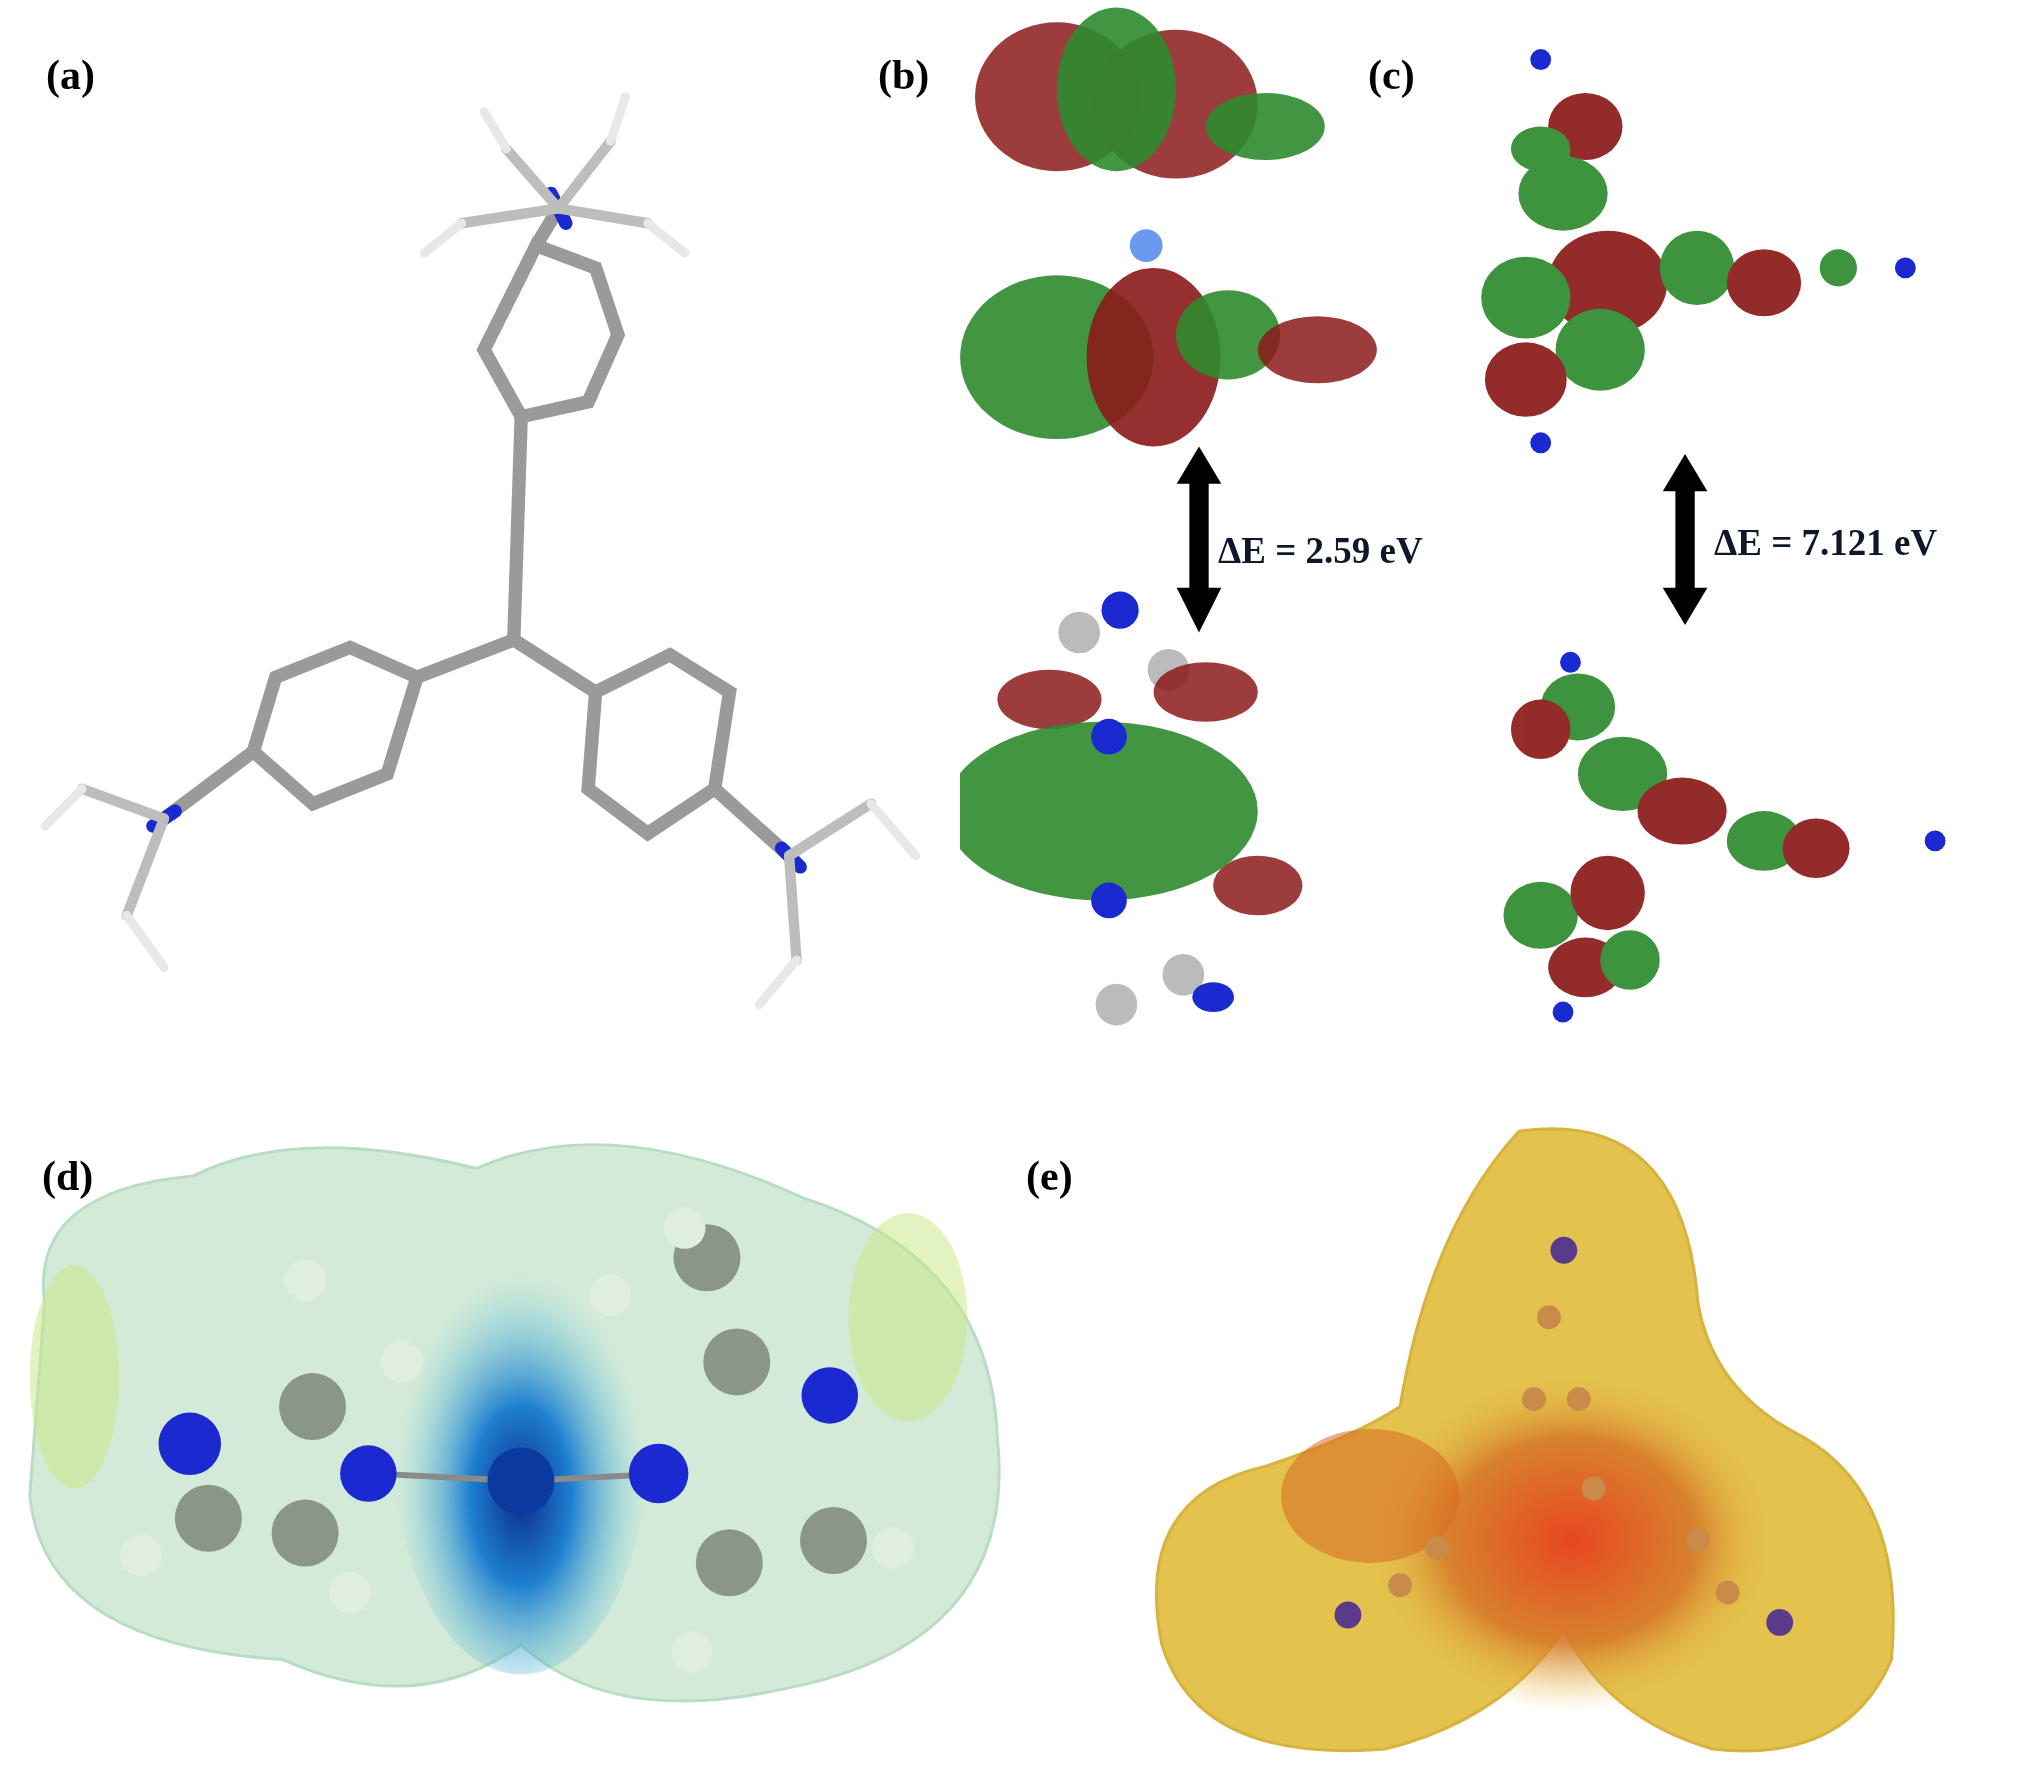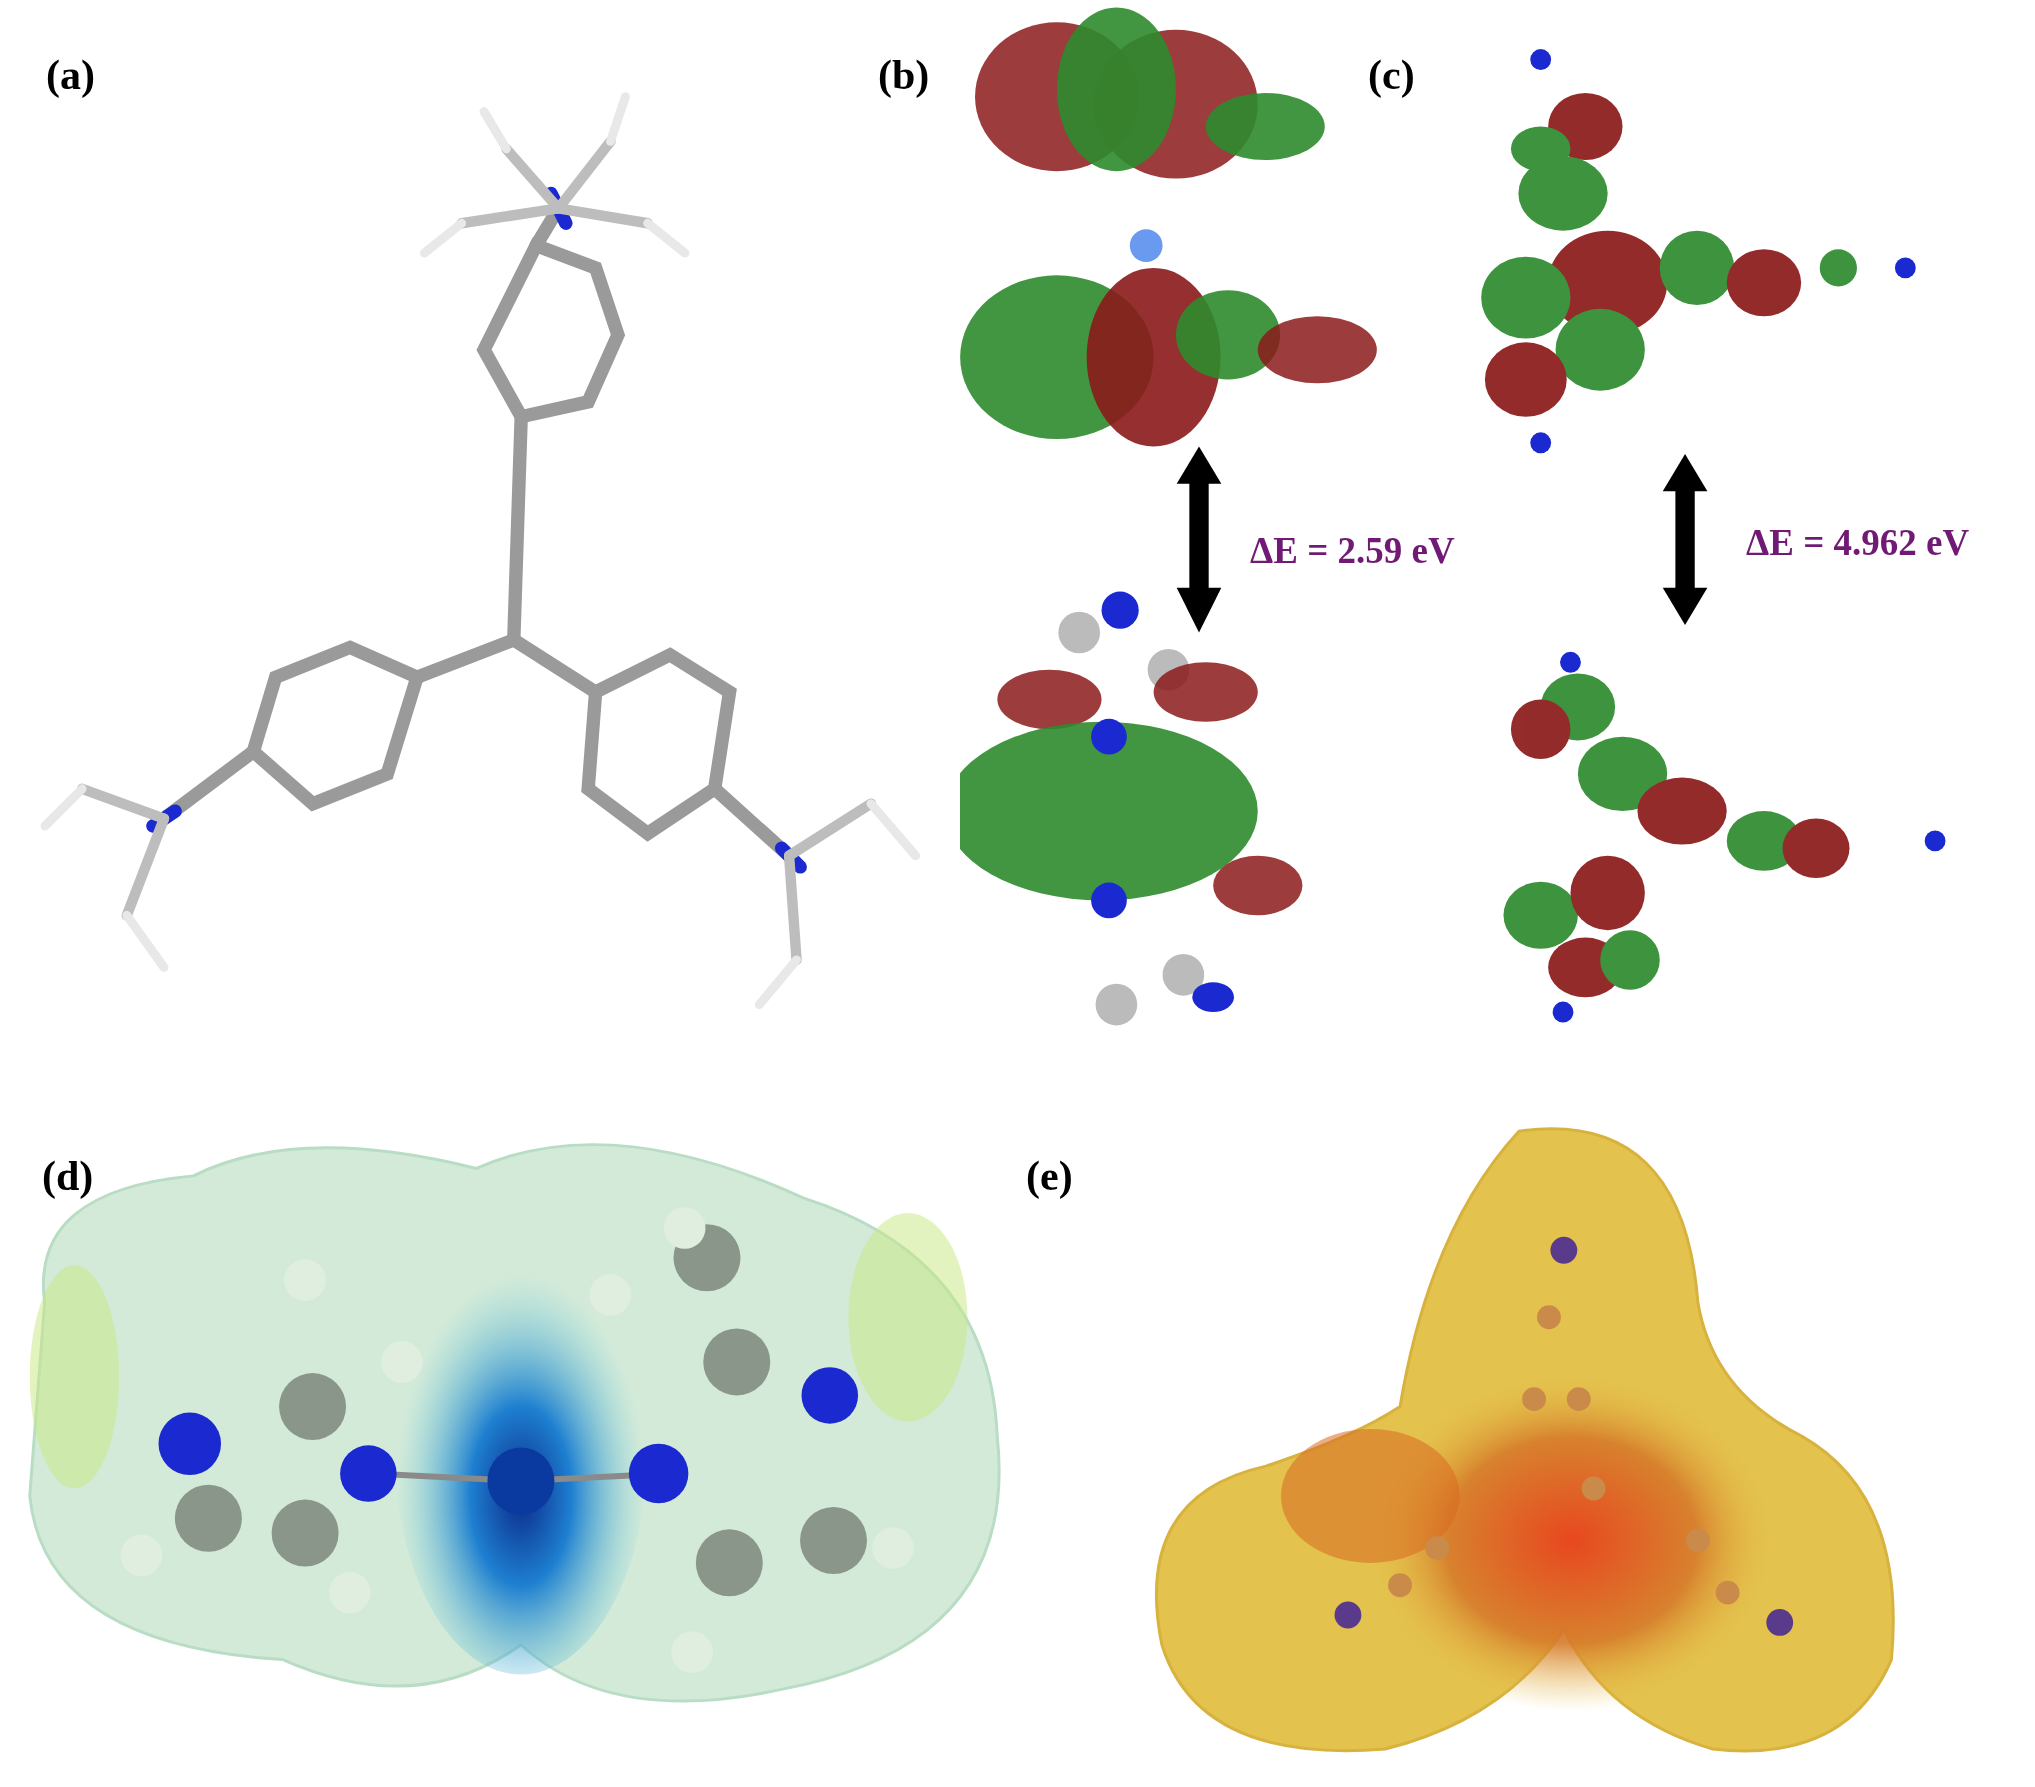--- a/index.html
+++ b/index.html
@@ -1,33 +1,33 @@
 <!DOCTYPE html>
 <html style="font-size:12px"><head>
 <meta charset="utf-8">
 <style>
   html, body { margin: 0; padding: 0; background: #ffffff; }
   body { width: 2035px; height: 1787px; position: relative; overflow: hidden;
          font-family: "Liberation Serif", "DejaVu Serif", serif; }
   .panel { position: absolute; }
   .label { position: absolute; font-weight: bold; font-size: 42px; color: #000; }
-  .gap { position: absolute; font-weight: bold; font-size: 37px; color: #701a75; white-space: nowrap; margin-left: 32px; }
+  .gap { position: absolute; font-weight: bold; font-size: 37px; color: #0f172a; white-space: nowrap; }
   svg { position: absolute; left: 0; top: 0; }
 </style>
 </head>
 <body>
 
 <div class="label" style="left:46px; top:51px;">(a)</div>
 <div class="label" style="left:878px; top:51px;">(b)</div>
 <div class="label" style="left:1368px; top:51px;">(c)</div>
 <div class="label" style="left:42px; top:1152px;">(d)</div>
 <div class="label" style="left:1026px; top:1152px;">(e)</div>
 
 <div class="gap" style="left:1218px; top:529px;">ΔE = 2.59 eV</div>
-<div class="gap" style="left:1714px; top:521px;">ΔE = 4.962 eV</div>
+<div class="gap" style="left:1714px; top:521px;">ΔE = 7.121 eV</div>
 
 <div class="panel" style="left:0; top:0; width:968px; height:1079px;">
 <svg width="968" height="1079" viewBox="0 0 1300 1450">
   <g stroke="#9a9a9a" stroke-width="18" stroke-linecap="round" fill="none">
 
     <polygon points="720,330 800,360 830,450 790,540 700,560 650,470"></polygon>
     <line x1="720" y1="330" x2="750" y2="280"></line>
     <line x1="700" y1="560" x2="690" y2="860"></line>
 
     <line x1="690" y1="860" x2="560" y2="910"></line>

